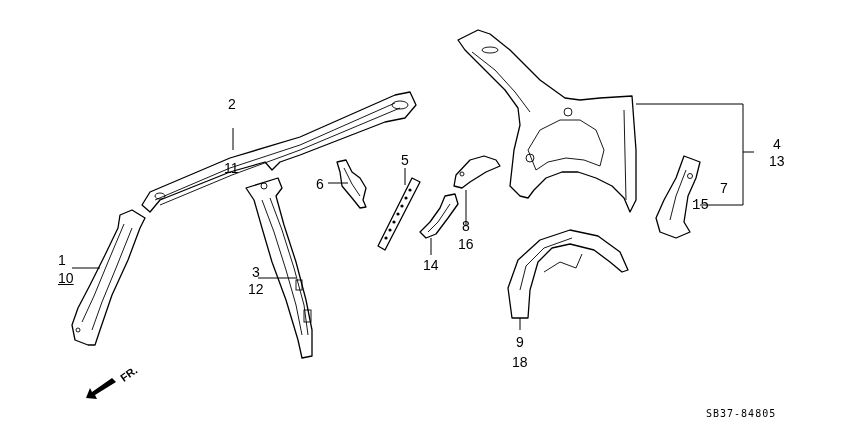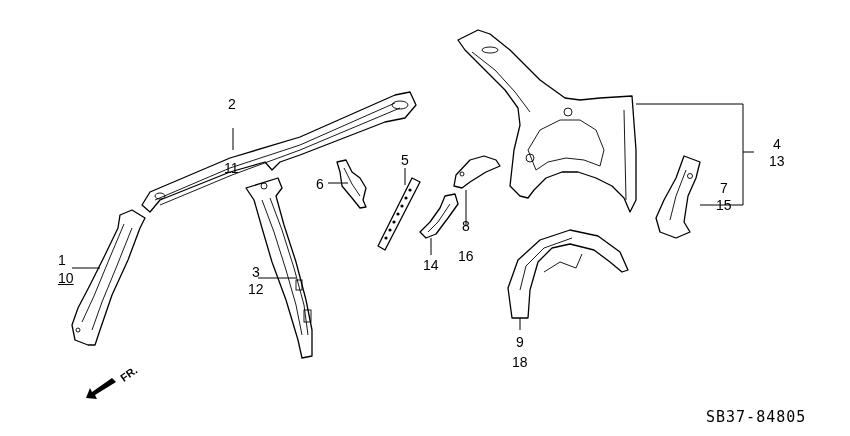--- a/index.html
+++ b/index.html
@@ -1,19 +1,19 @@
 <!DOCTYPE html>
 <html><head>
 <meta charset="utf-8">
 <style>
   html, body { margin: 0; padding: 0; background: #ffffff; }
   body { width: 850px; height: 436px; position: relative; overflow: hidden; font-family: "Liberation Sans", sans-serif; color: #000; }
   #diagram { position: absolute; left: 0; top: 0; width: 850px; height: 436px; }
   .lbl { position: absolute; font-size: 14px; line-height: 16px; color: #000; white-space: nowrap; text-align: center; }
-  .code { position: absolute; left: 706px; top: 408px; font-family: "DejaVu Sans Mono", monospace; font-size: 15px; letter-spacing: 1px; color: #000; }
+  .code { position: absolute; left: 706px; top: 408px; font-family: "DejaVu Sans Mono", monospace; font-size: 10px; letter-spacing: 1px; color: #000; }
   .fr { position: absolute; left: 118px; top: 374px; font-family: "Liberation Sans", sans-serif; font-weight: bold; font-size: 11px; transform: rotate(-35deg); transform-origin: left top; }
   svg .part { fill: #fff; stroke: #000; stroke-width: 1.3; stroke-linejoin: round; }
   svg .detail { fill: none; stroke: #000; stroke-width: 0.9; }
   svg .lead { fill: none; stroke: #000; stroke-width: 1; }
   svg .hole { fill: #000; }
 </style>
 </head>
 <body>
 
 <svg id="diagram" viewBox="0 0 850 436" xmlns="http://www.w3.org/2000/svg">
@@ -118,24 +118,24 @@
 <div class="lbl" style="left:248px;top:281px;"><span>12</span></div>
 
 <div class="lbl" style="left:773px;top:136px;"><span>4</span></div>
 <div class="lbl" style="left:769px;top:153px;text-align:right;"><span>13</span></div>
 
 <div class="lbl" style="left:401px;top:152px;"><span>5</span></div>
 
 <div class="lbl" style="left:316px;top:176px;"><span>6</span></div>
 
 <div class="lbl" style="left:720px;top:180px;"><span>7</span></div>
-<div class="lbl" style="left:716px;top:197px;"><span>15</span></div>
+<div class="lbl" style="left:692px;top:197px;font-family:Liberation Mono, monospace;"><span>15</span></div>
 
 <div class="lbl" style="left:462px;top:218px;"><span>8</span></div>
-<div class="lbl" style="left:458px;top:248px;"><span>16</span></div>
+<div class="lbl" style="left:458px;top:236px;"><span>16</span></div>
 
 <div class="lbl" style="left:516px;top:334px;"><span>9</span></div>
 <div class="lbl" style="left:512px;top:354px;"><span>18</span></div>
 
 <div class="lbl" style="left:423px;top:257px;"><span>14</span></div>
 
 <div class="fr">FR.</div>
 <div class="code">SB37-84805</div>
 
 </body></html>

